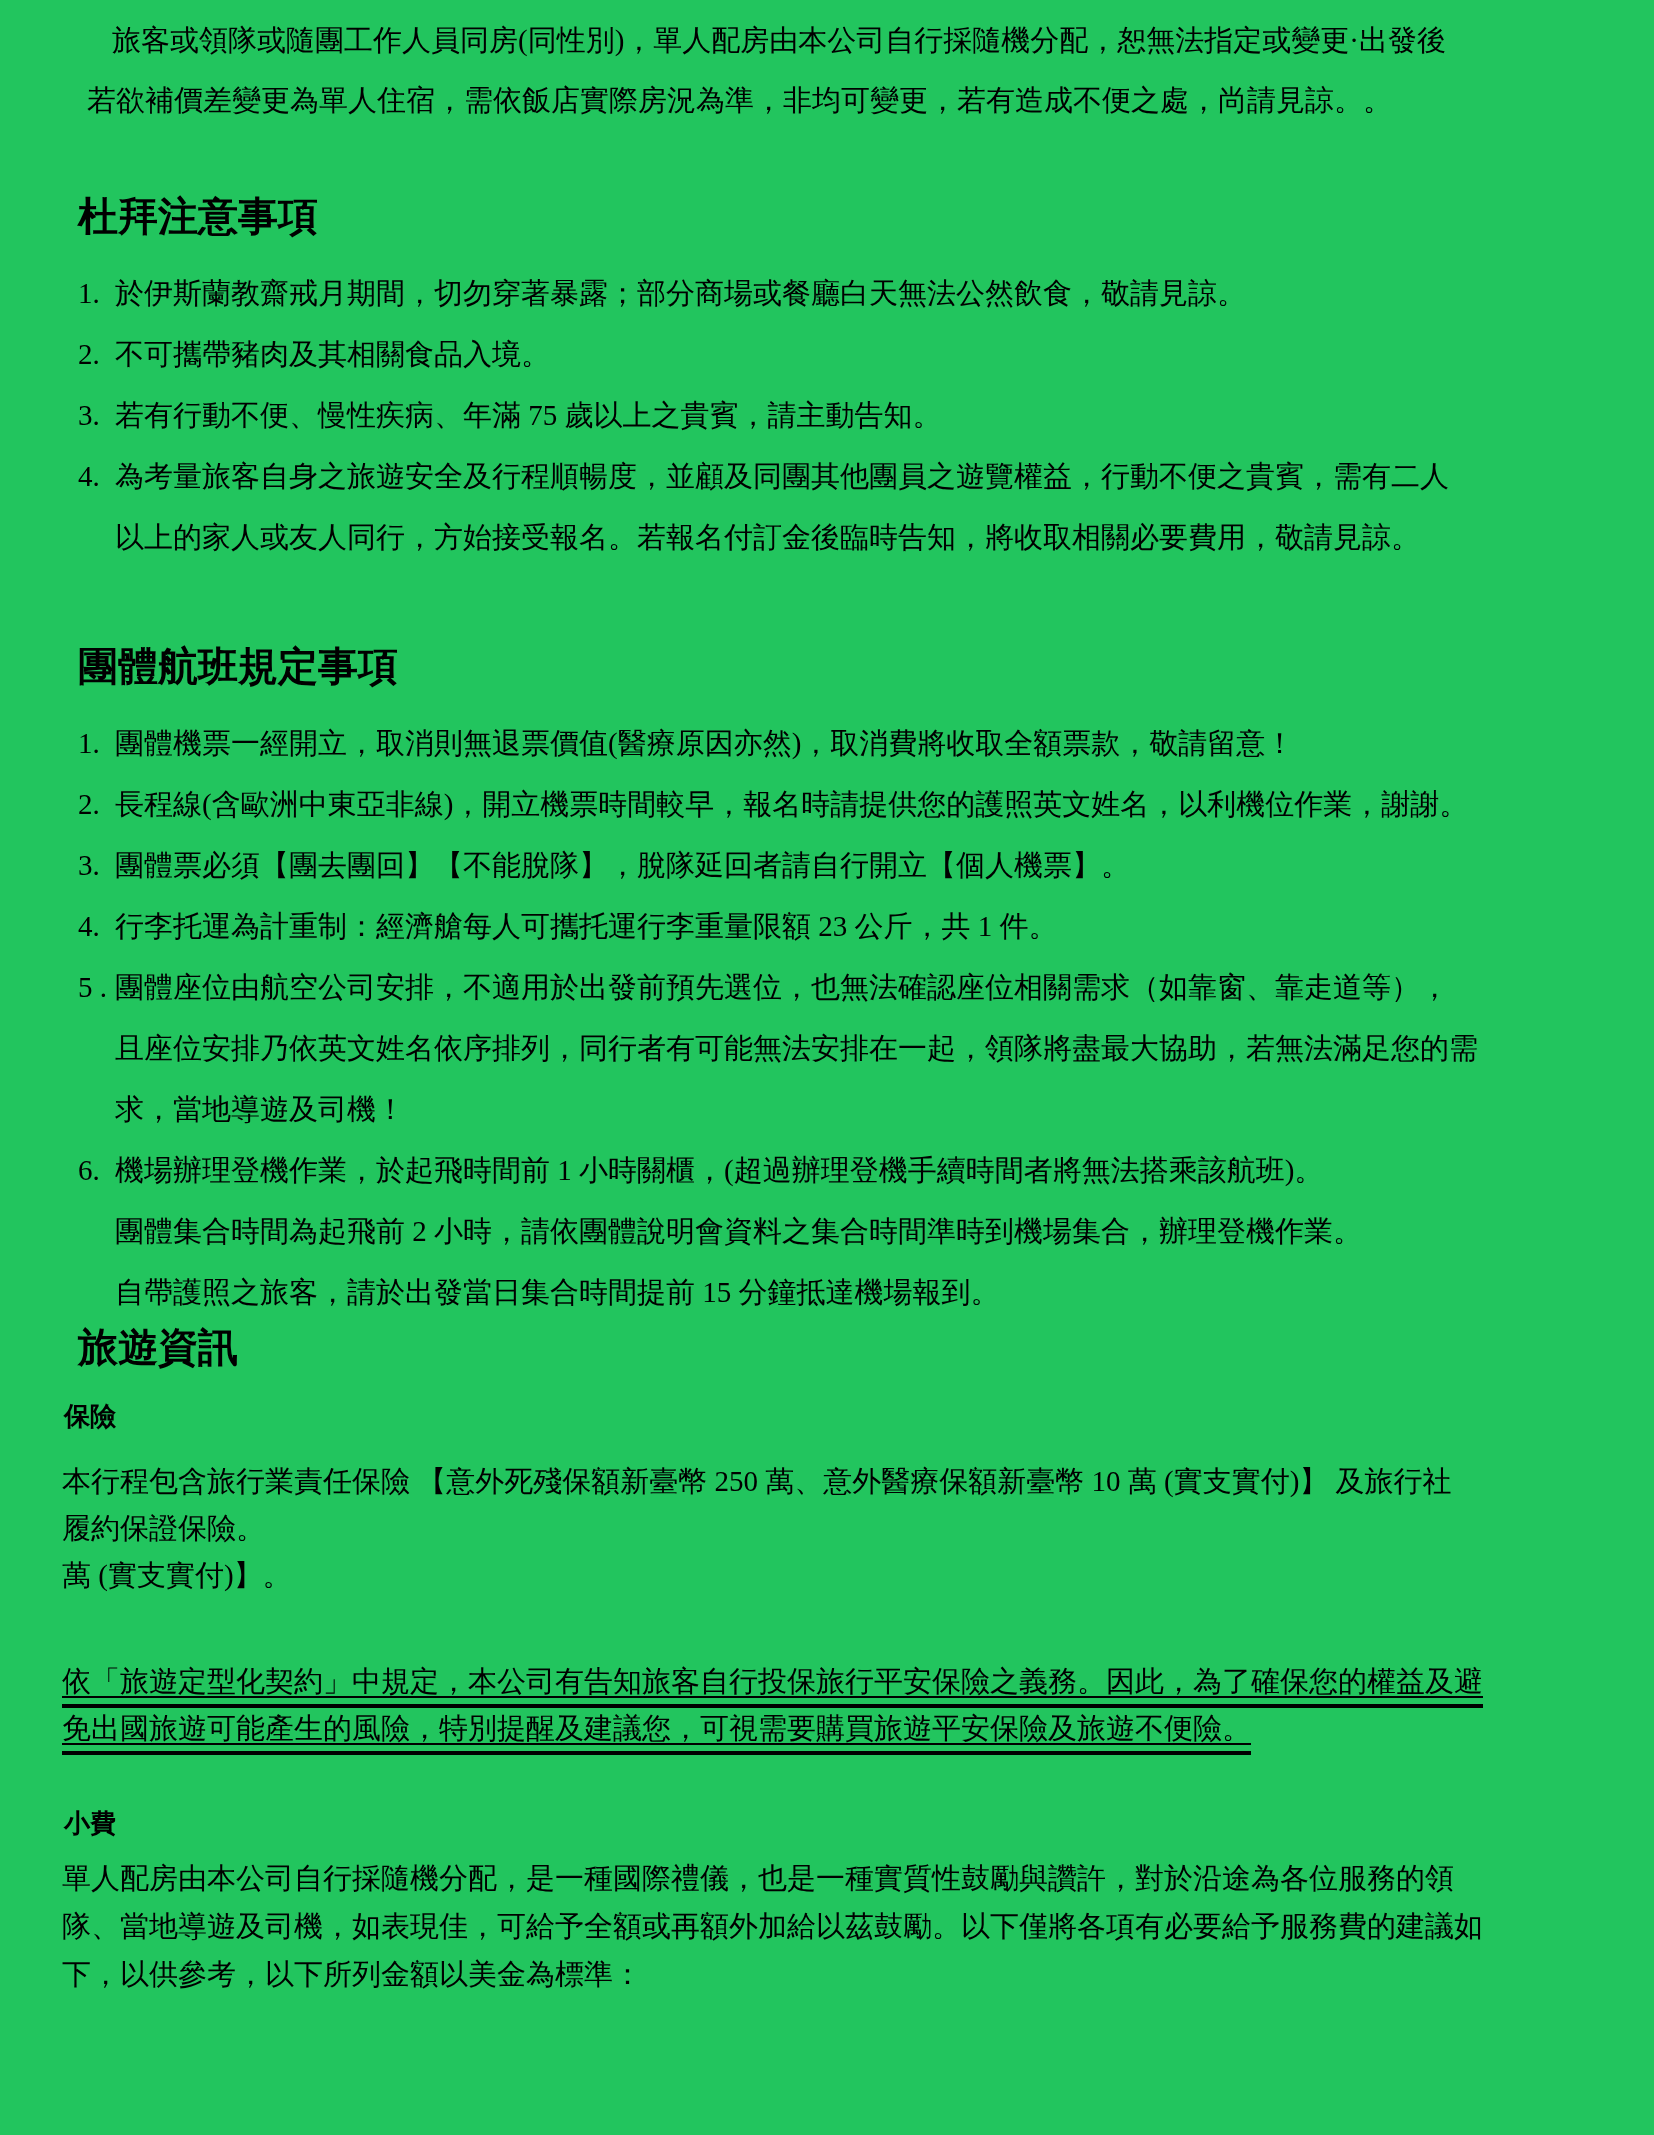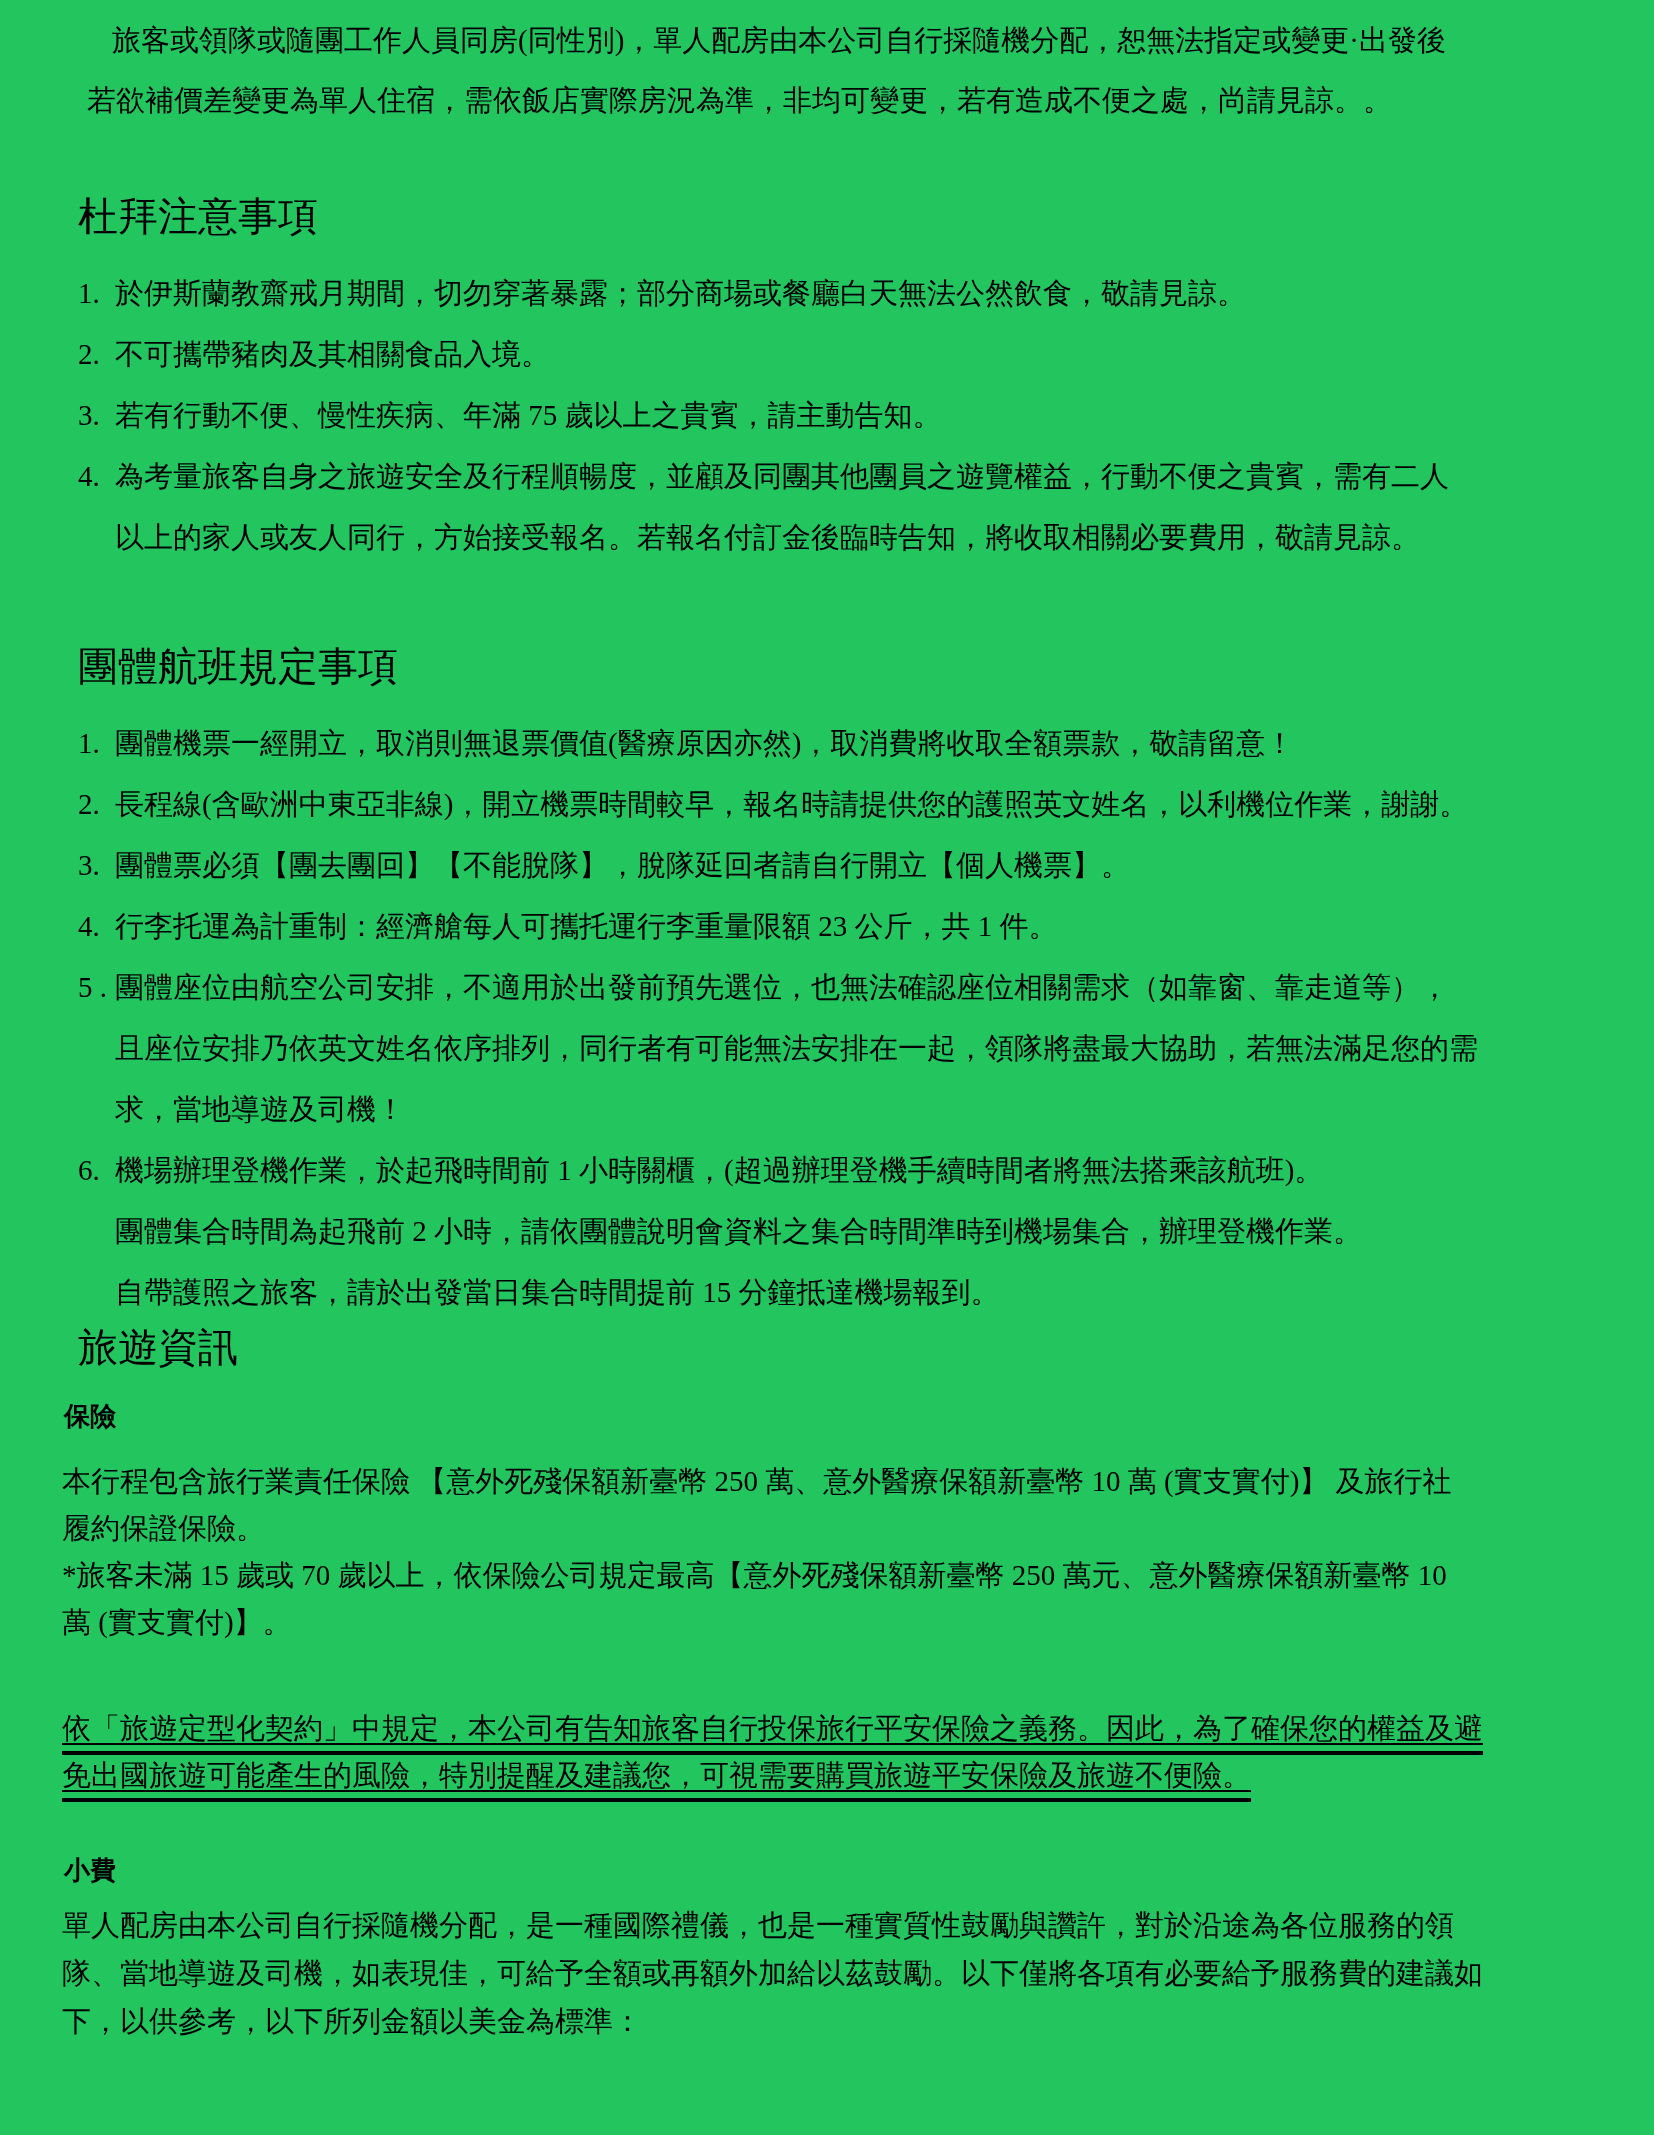--- a/index.html
+++ b/index.html
@@ -15,21 +15,21 @@
     padding: 0 58px 0 62px;
     background: #22c55e;
     color: #000000;
     overflow: hidden;
     font-family: "Liberation Serif", "DejaVu Serif", serif;
     font-size: 29px;
   }
   
   .h1 {
     font-family: "Liberation Sans", "DejaVu Sans", sans-serif;
-    font-weight: 400;
+    font-weight: 700;
     font-size: 40px;
     line-height: 48px;
     margin: 0 0 0 16px;
   }
   .h2 {
     font-family: "Liberation Sans", "DejaVu Sans", sans-serif;
     font-weight: 700;
     font-size: 26px;
     line-height: 41px;
     margin: 0 0 0 2px;
@@ -154,21 +154,20 @@
       </div>
     </div>
 
   <div class="h1 h1-travel">旅遊資訊</div>
 
   <div class="h2 h2-ins">保險</div>
 
   <div class="para para-ins">
       <div class="line"><span class="line-text">本行程包含旅行業責任保險 【意外死殘保額新臺幣 250 萬、意外醫療保額新臺幣 10 萬 (實支實付)】 及旅行社</span></div>
       <div class="line"><span class="line-text">履約保證保險。</span></div>
-      <div class="line"><span class="line-text">*旅客未滿 15 歲或 70 歲以上，依保險公司規定最高【意外死殘保額新臺幣 250 萬元、意外醫療保額新臺幣 10</span></div>
       <div class="line"><span class="line-text">萬 (實支實付)】。</span></div>
     </div>
 
   <div class="para para-legal">
       <div class="line"><span class="line-text">依「旅遊定型化契約」中規定，本公司有告知旅客自行投保旅行平安保險之義務。因此，為了確保您的權益及避</span></div>
       <div class="line"><span class="line-text">免出國旅遊可能產生的風險，特別提醒及建議您，可視需要購買旅遊平安保險及旅遊不便險。</span></div>
     </div>
 
   <div class="h2 h2-tips">小費</div>
 

